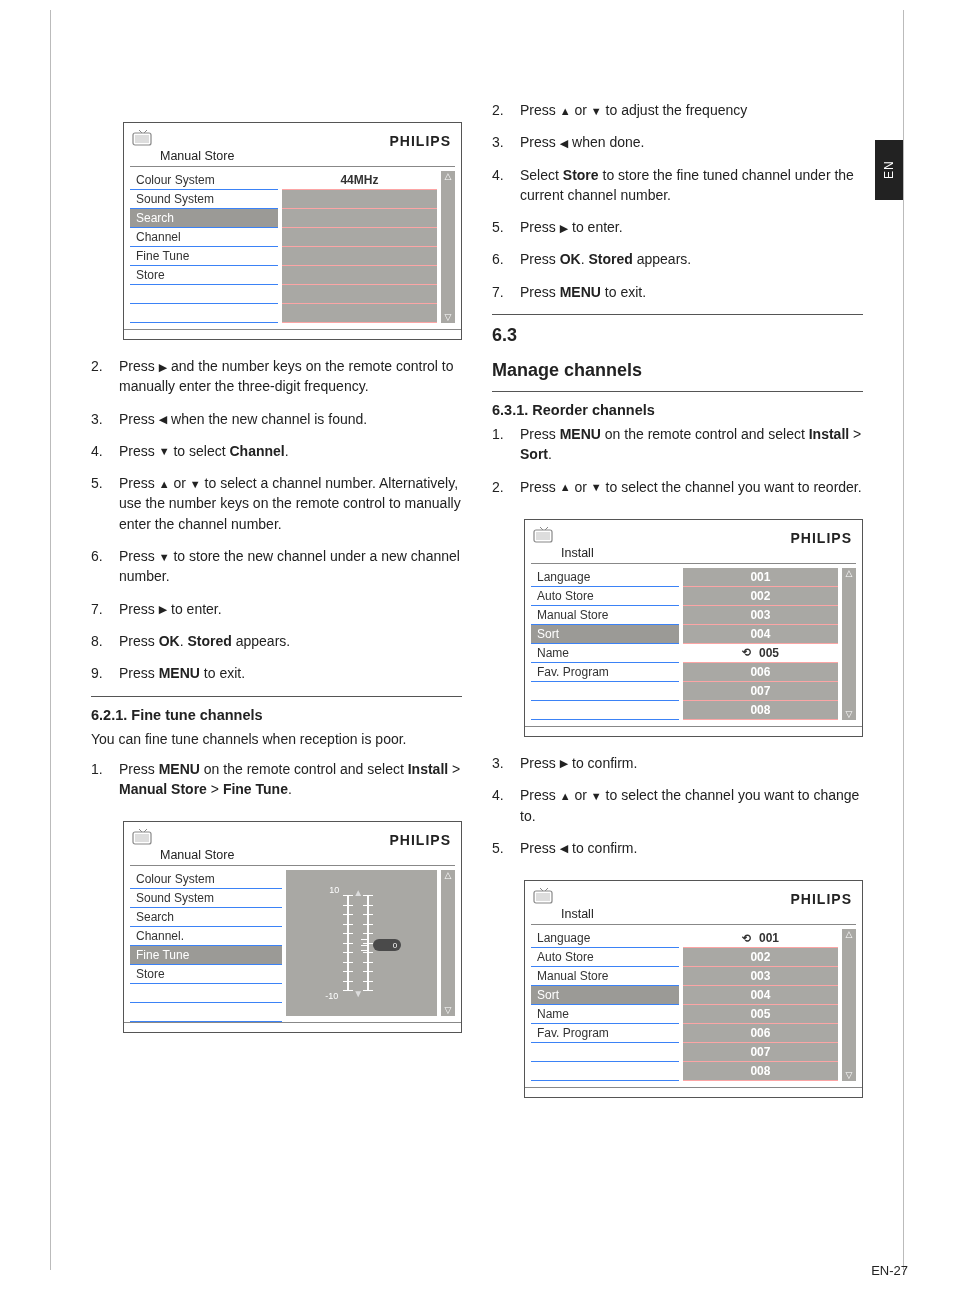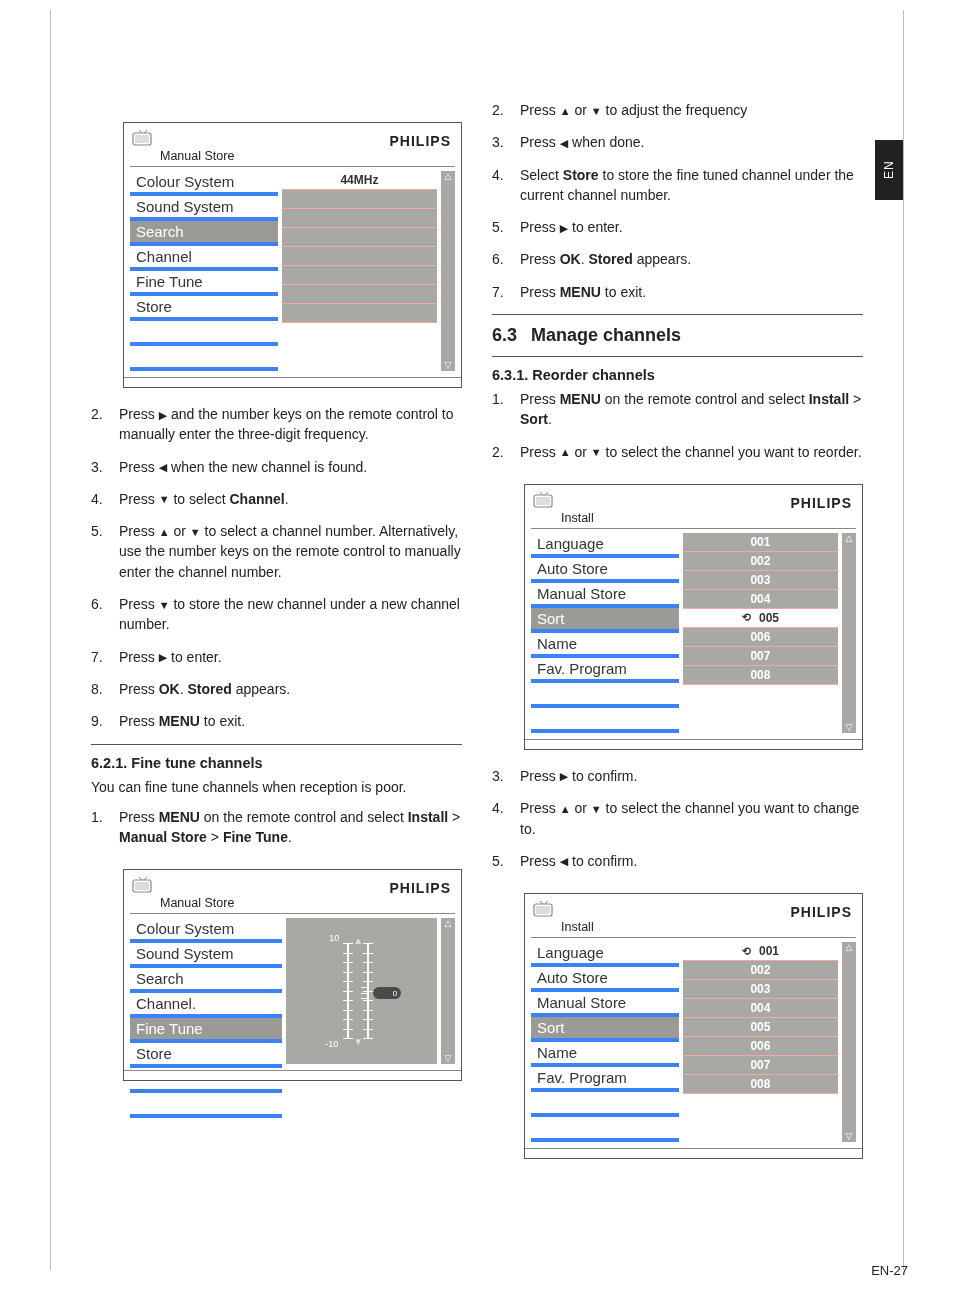--- a/index.html
+++ b/index.html
@@ -32,35 +32,35 @@
     transform: rotate(180deg);
     font-size: 12px; letter-spacing: 1px;
   }
   ol.steps { list-style: none; padding: 0; margin: 0; }
   ol.steps > li { display: flex; margin-bottom: 12px; line-height: 1.45; }
   ol.steps > li .num { width: 28px; flex-shrink: 0; }
   ol.steps > li .body { flex: 1; }
   .tri { display: inline-block; font-size: 11px; vertical-align: 0.5px; }
   .bold { font-weight: bold; }
   hr.sep { border: none; border-top: 1px solid #555; margin: 10px 0; }
-  h2.sec { font-size: 18px; font-weight: bold; margin: 6px 0 8px 0; display:flex; gap:14px;}
+  h2.sec { font-size: 18px; font-weight: bold; margin: 6px 0 8px 0; display:flex; gap:14px;flex-direction:column;}
   h3.sub { font-size: 14.5px; font-weight: bold; margin: 4px 0 6px 0; }
   .intro { margin-bottom: 10px; line-height: 1.45; }
 
   
   .tvbox { border: 1px solid #555; background: #fff; margin: 22px 0 16px 0; }
   .tvtitlebar { display:flex; align-items: flex-end; padding: 6px 10px 0 6px; }
   .tvicon { width: 26px; height: 20px; margin-right: 4px; }
   .tvicon svg { width:100%; height:100%; }
   .brand { margin-left: auto; font-weight: 900; letter-spacing: 1px; font-size: 14px; }
   .tvsub { font-size: 12.5px; padding: 0 0 3px 36px; }
   .tvhr { border: none; border-top: 1px solid #888; margin: 0 6px; }
   .tvbody { display:flex; padding: 4px 6px 6px 6px; gap: 4px; }
   .menucol { flex: 1; }
-  .menurow { font-size: 15px; padding: 2px 6px; border-bottom: 4px solid #3b82f6; color:#333; }
+  .menurow { font-size: 12px; padding: 2px 6px; border-bottom: 1px solid #3b82f6; color:#333; }
   .menurow.sel { background: #9b9a96; color: #fff; }
   .valrow { font-size: 12px; padding: 2px 6px; background: #a9a8a4; color:#fff; border-bottom: 1px solid #fca5a5; height: 19px; display:flex; align-items:center; justify-content:center;font-weight:bold;}
   .valrow.light { background: #fff; color: #333; }
   .valrow .lockicon { margin-right: 8px; font-size: 11px; }
   .scrollstrip { width: 14px; background: #a9a8a4; display:flex; flex-direction:column; justify-content:space-between; align-items:center; padding:1px 0;}
   .scrollstrip .arr { color:#fff; font-size:9px; line-height:1;}
   .footerbar { height: 10px; background: #fff; border-top: 1px solid #888; margin: 0 0 0 0;}
 
   
   .slider-area { flex:1; background:#a9a8a4; position:relative; display:flex; align-items:center; justify-content:center;}

